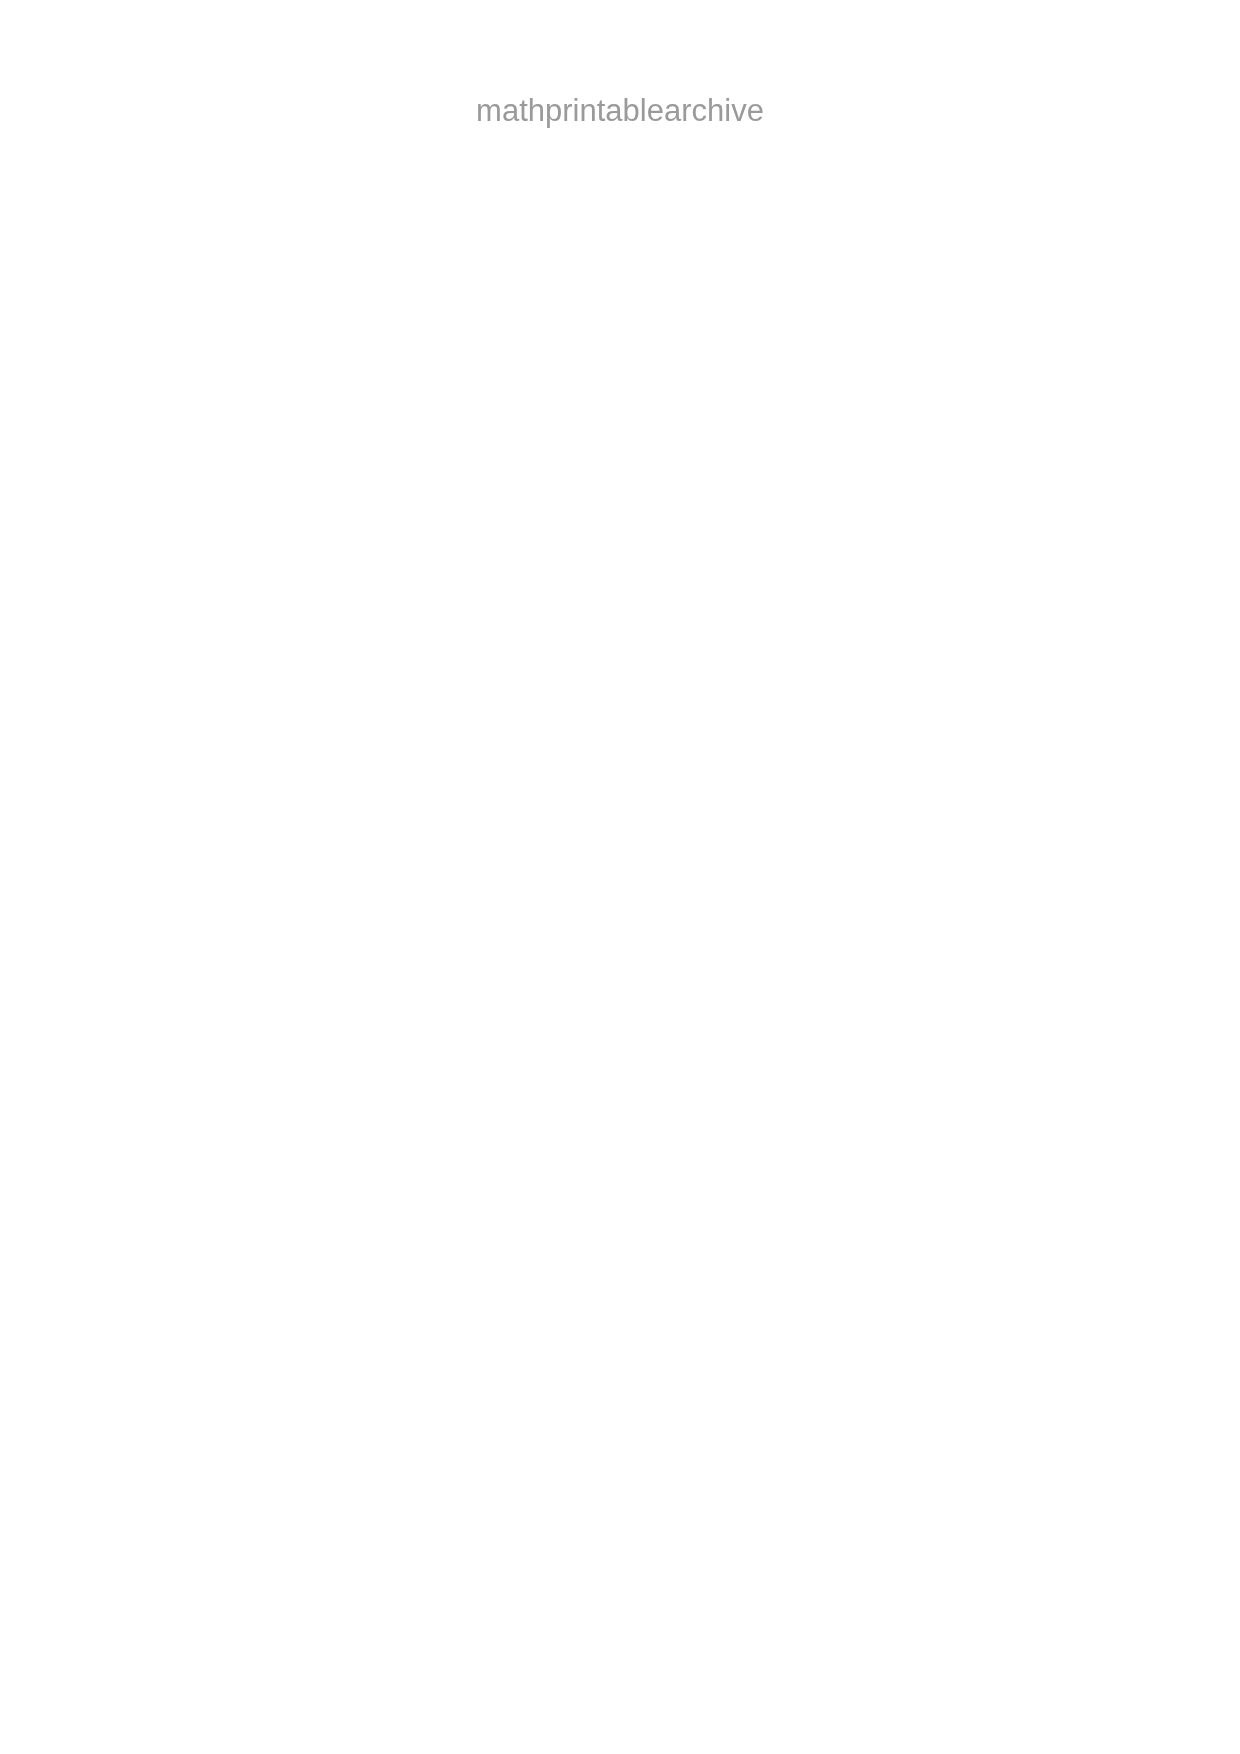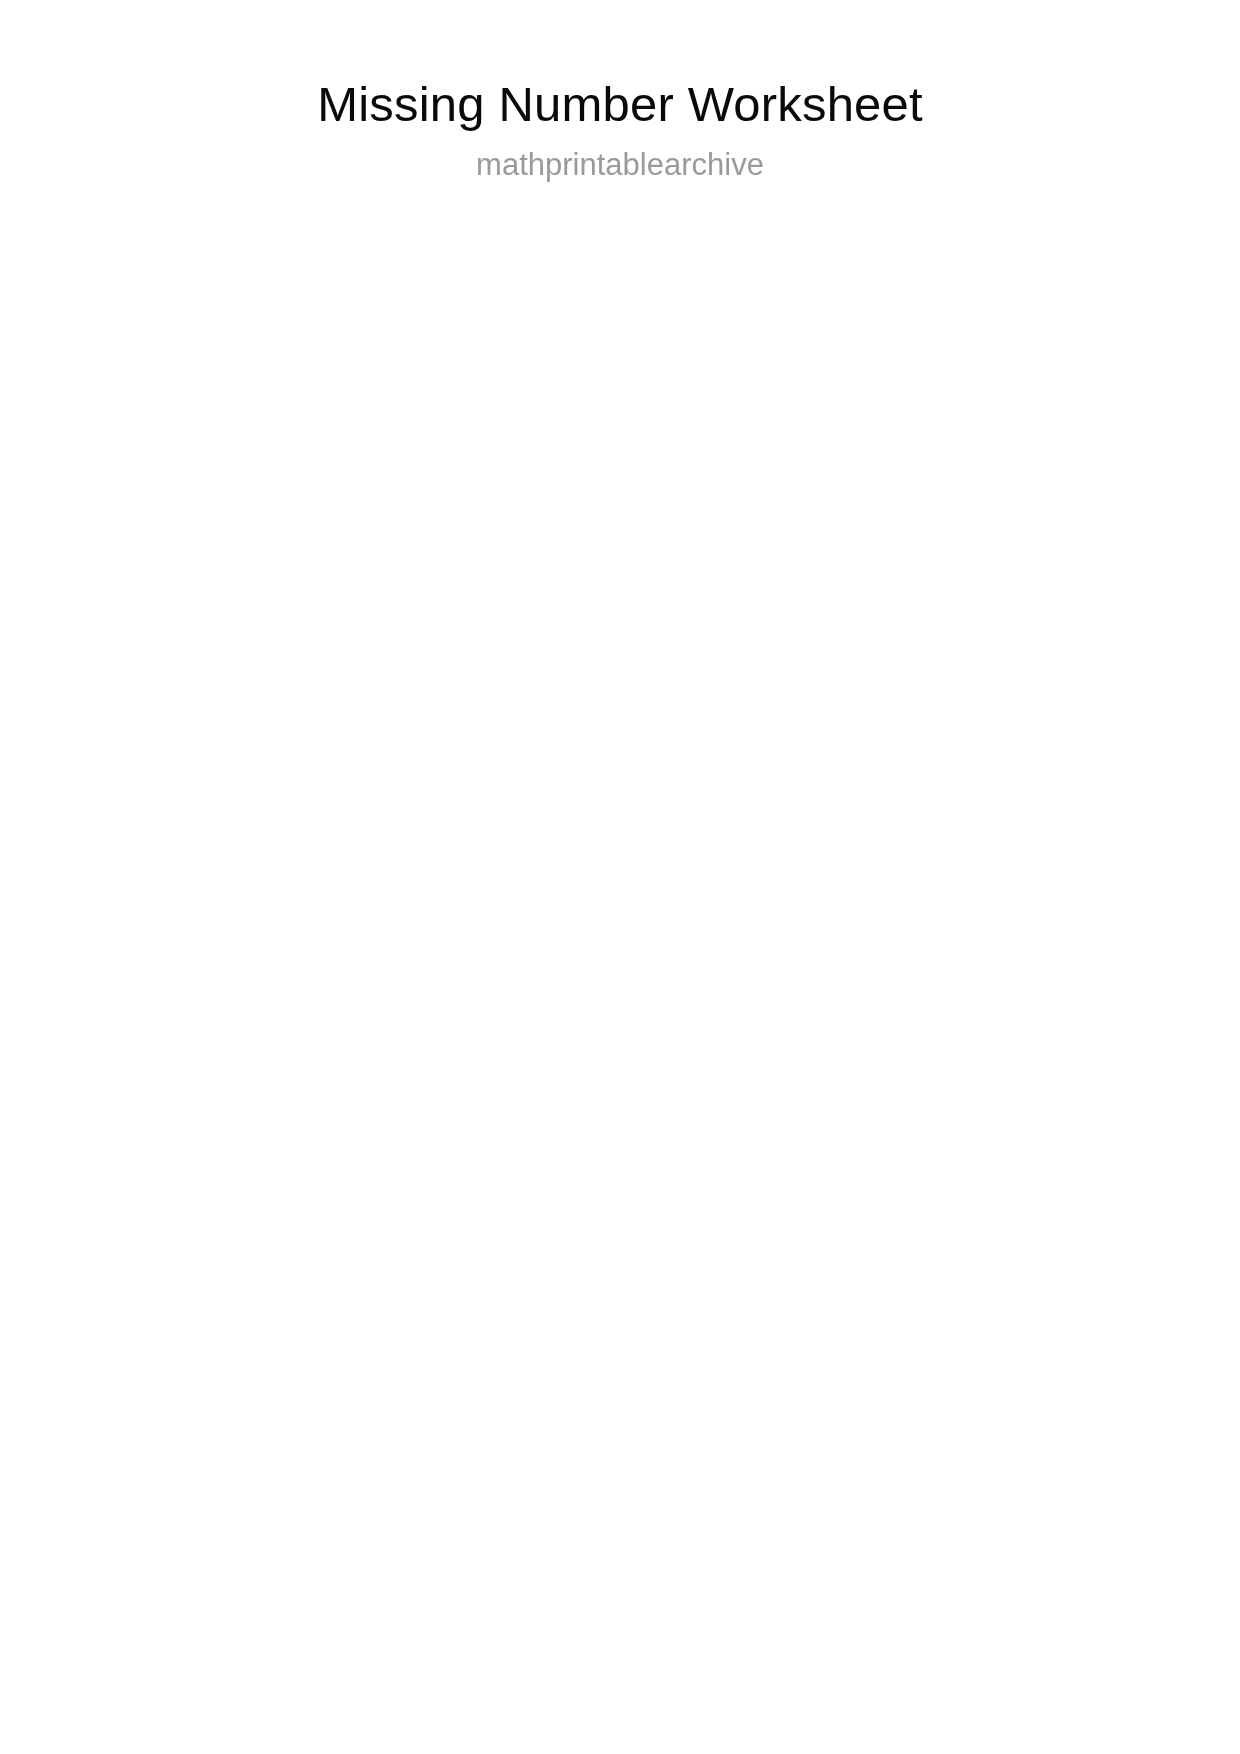--- a/index.html
+++ b/index.html
@@ -70,21 +70,20 @@
     width: 450px;
     padding-left: 0px;
   }
 </style>
 </head>
 <body>
 
 <div class="page">
 
   <div class="header">
-    <h1 class="title">Missing Number Worksheet</h1>
     <div class="subtitle">mathprintablearchive</div>
   </div>
 
   <div class="problems">
     <div class="column column-left"></div>
     <div class="column column-right"></div>
   </div>
 
 </div>
 

